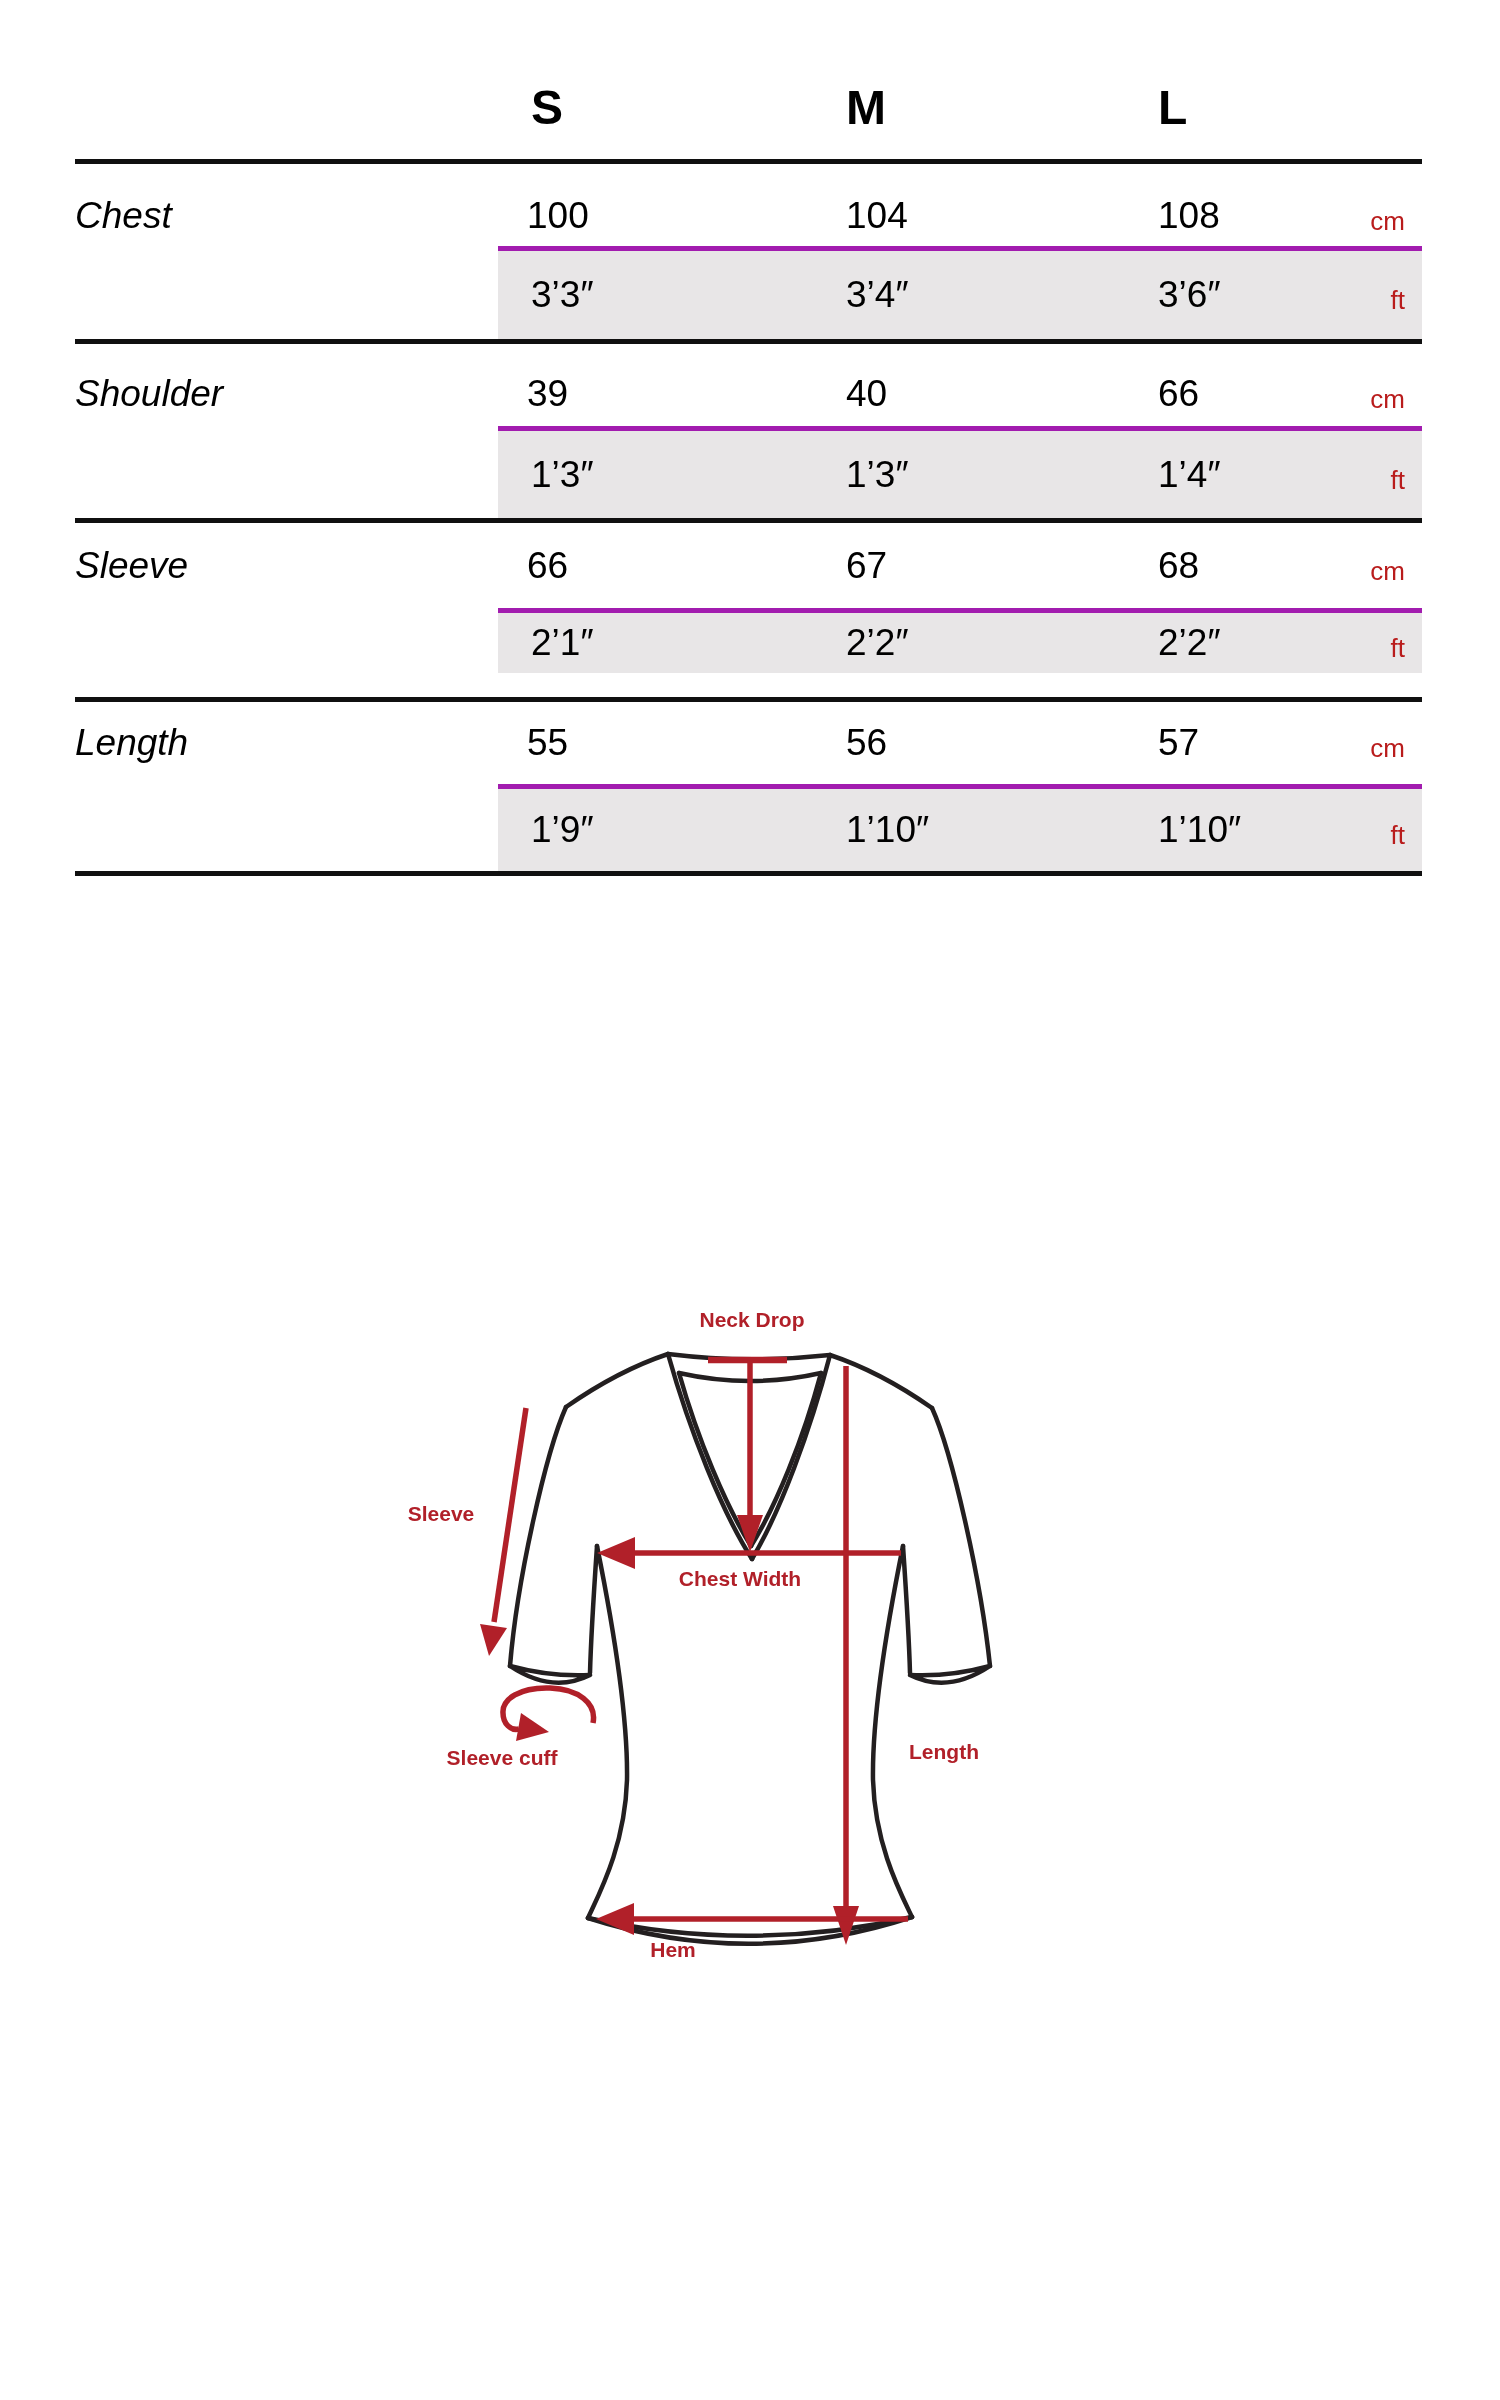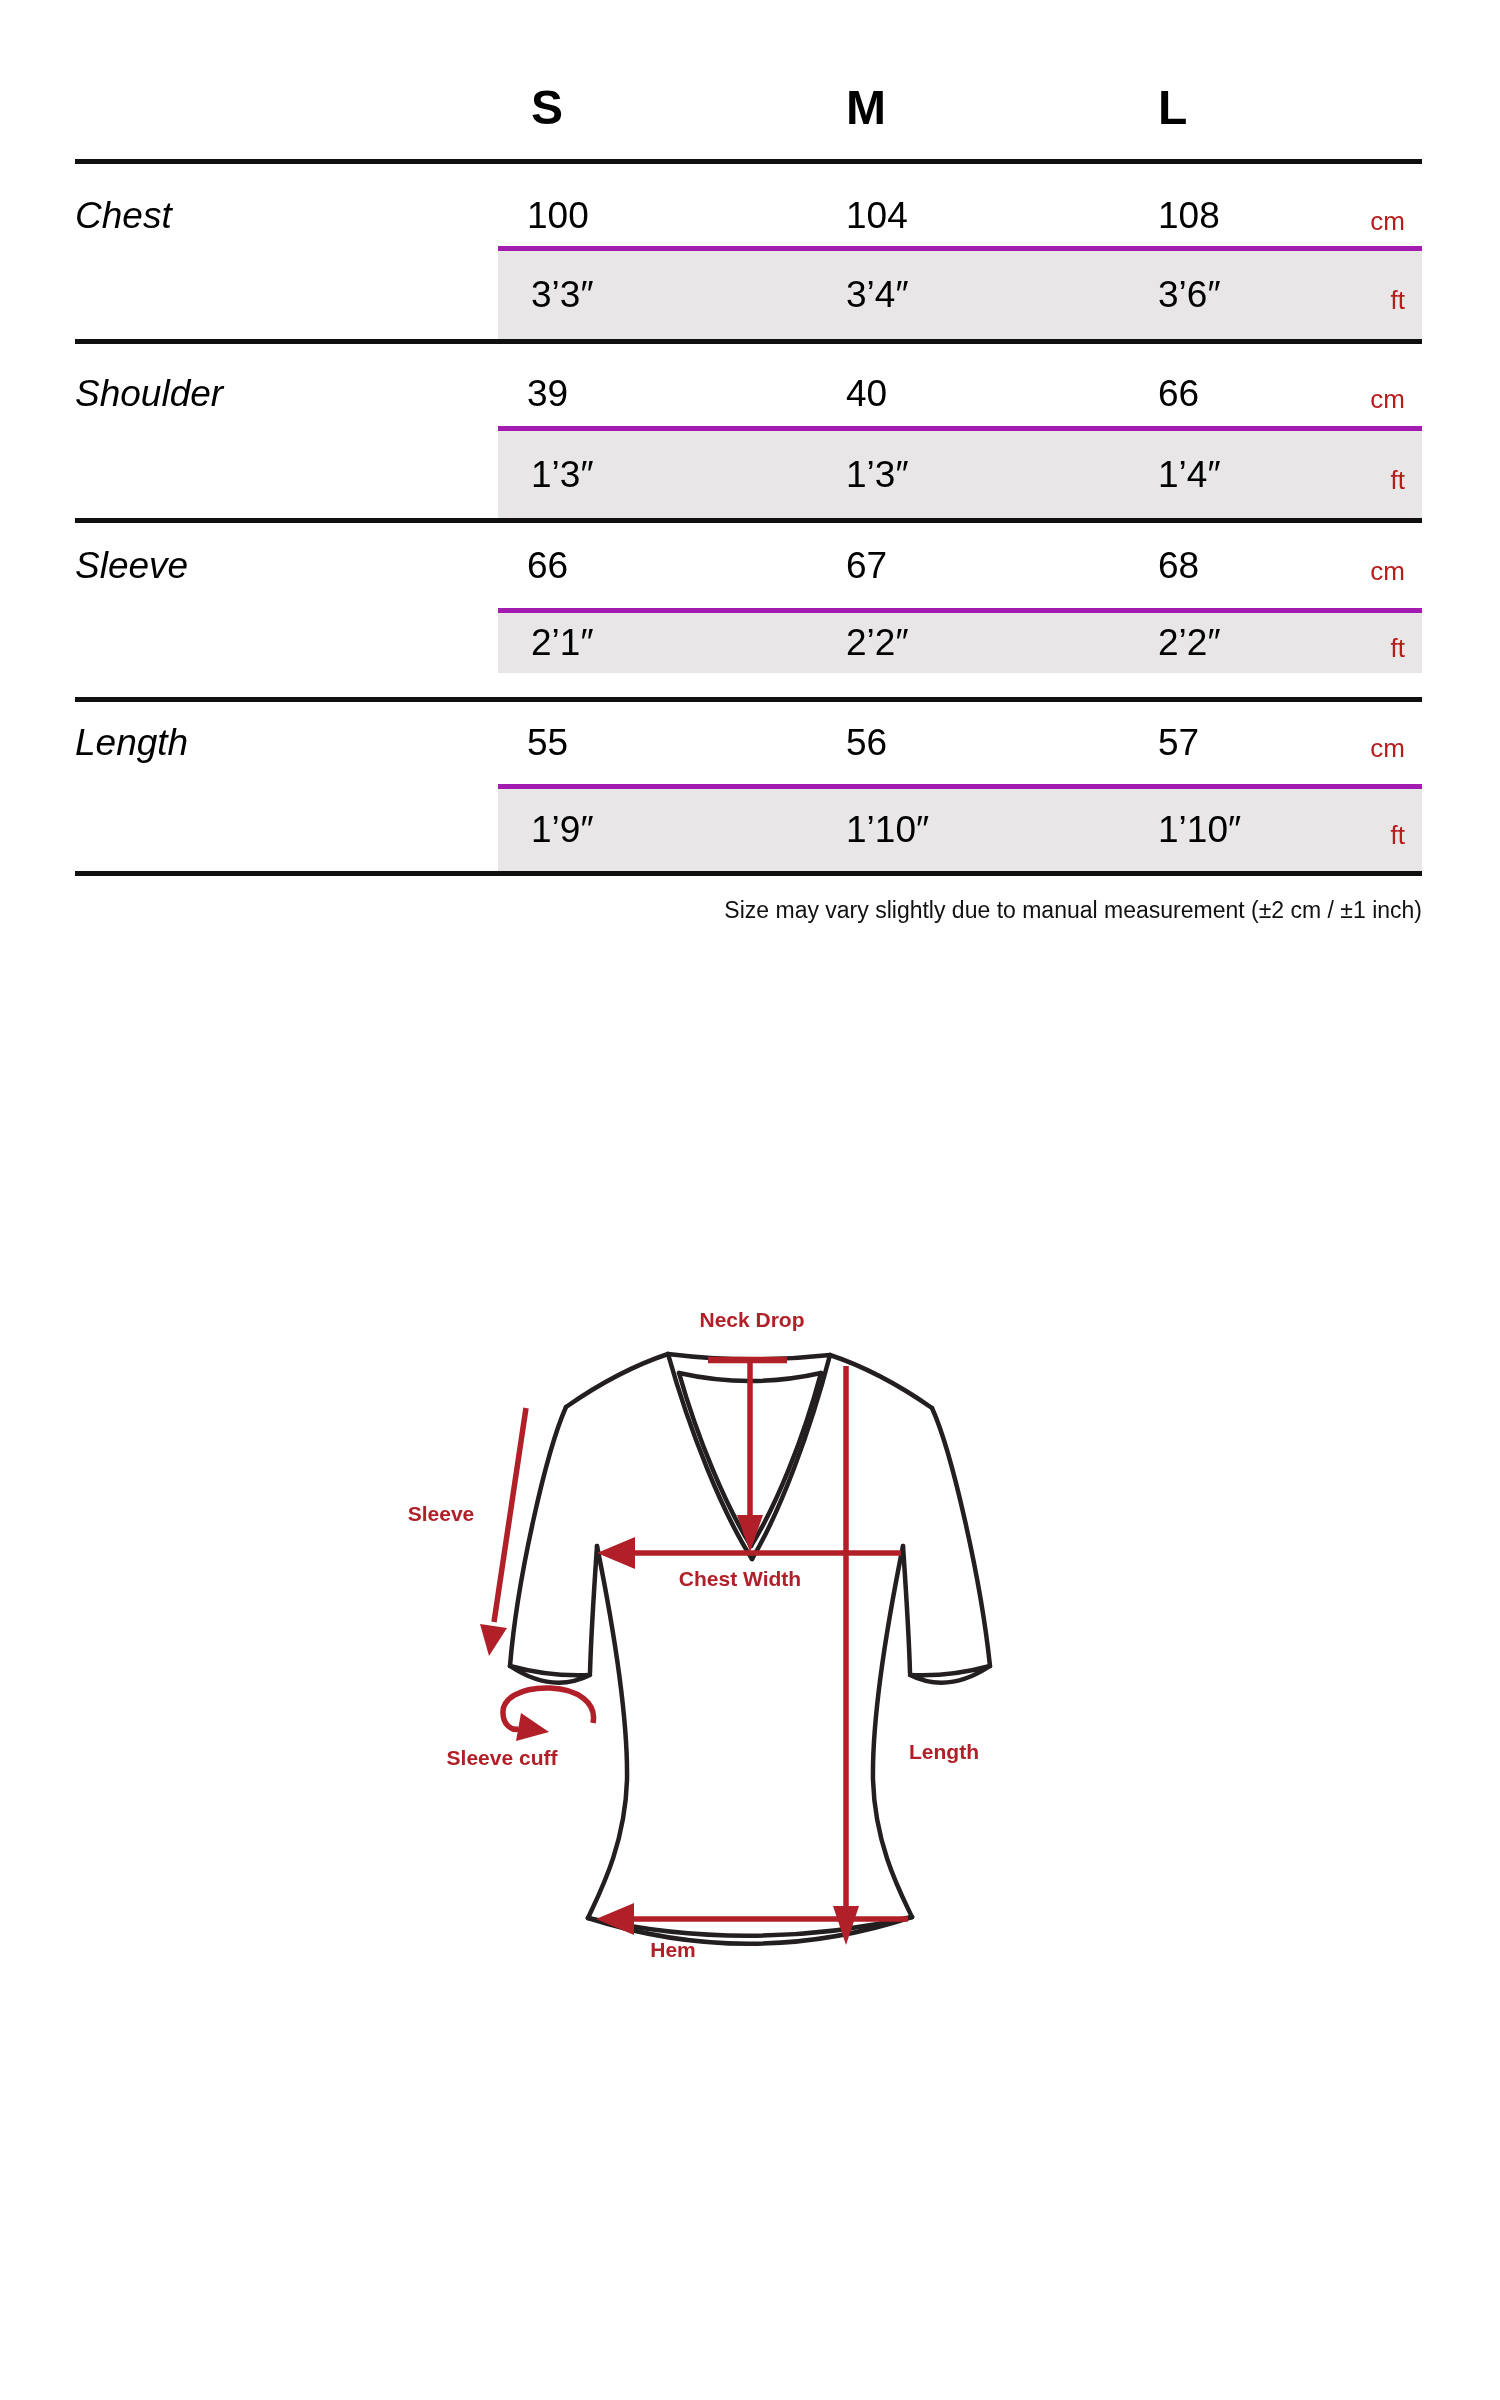--- a/index.html
+++ b/index.html
@@ -97,21 +97,20 @@
       <span class="val v3 vc">57</span>
       <span class="unit vc">cm</span>
     </div>
     <div class="row ft-row" style="top:784px;height:87px">
       <span class="val v1 vc">1’9″</span>
       <span class="val v2 vc">1’10″</span>
       <span class="val v3 vc">1’10″</span>
       <span class="unit vc">ft</span>
     </div>
 
-    <div class="footnote">Size may vary slightly due to manual measurement (±2 cm / ±1 inch)</div>
   </div>
 
   <svg class="diagram-svg" viewBox="0 0 1500 2400">
 
     <g fill="none" stroke="#231F20" stroke-width="4.5" stroke-linecap="round" stroke-linejoin="round">
       <path d="M668,1354 Q749,1364 830,1355"></path>
       <path d="M679,1373 Q750,1389 821,1373"></path>
       <path d="M668,1354 C690,1432 722,1512 752,1559"></path>
       <path d="M830,1355 C810,1432 780,1512 752,1559"></path>
       <path d="M679,1373 C698,1440 726,1506 751,1546"></path>

